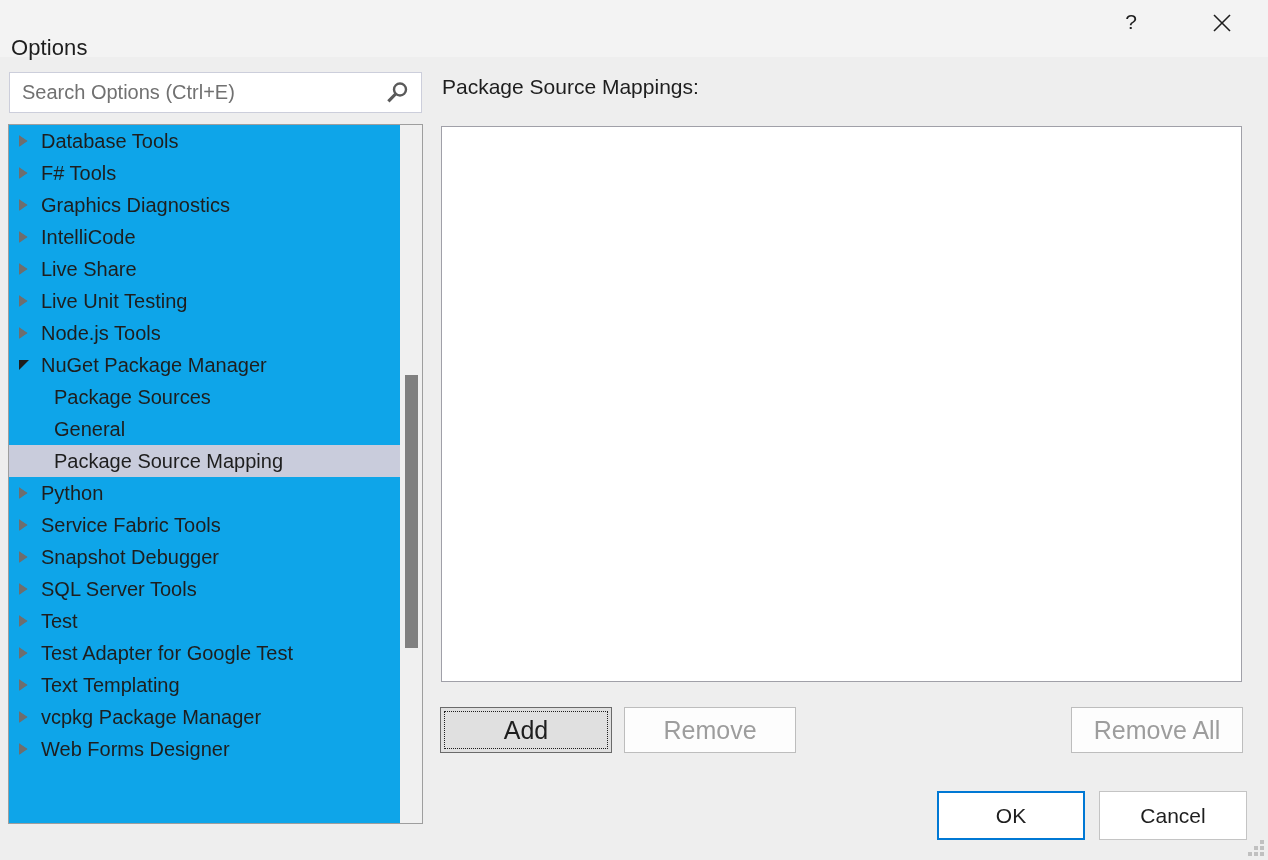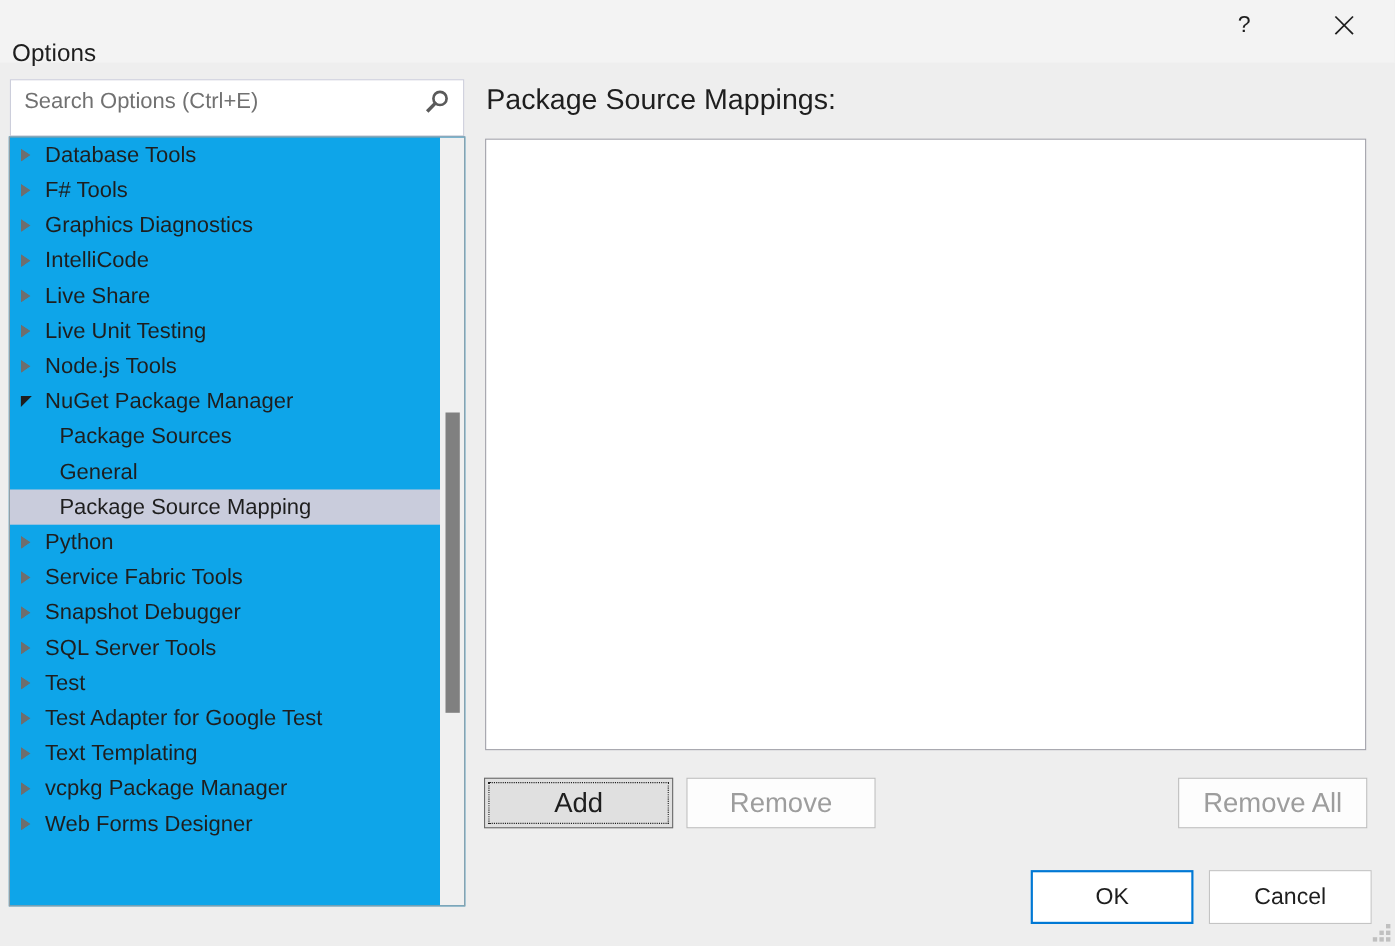--- a/index.html
+++ b/index.html
@@ -35,21 +35,21 @@
     background: transparent; border: none; padding: 0;
     cursor: default;
   }
   #help-btn { left: 1108px; }
   #close-btn { left: 1199px; }
   #help-btn svg, #close-btn svg { display: block; }
 
   
   #search-box {
     position: absolute; left: 9px; top: 72px;
-    width: 413px; height: 52px;
+    width: 413px; height: 41px;
     background: #ffffff;
     border: 1px solid #cccedb;
   }
   #search-input {
     position: absolute; left: 0; top: 0;
     width: 370px; height: 39px;
     border: none; outline: none; background: transparent;
     padding: 0 8px 0 12px;
     font-family: "Liberation Sans", sans-serif;
     font-size: 20px;
@@ -126,21 +126,21 @@
   }
   #tree-thumb {
     position: absolute; left: 5px;
     width: 13px;
     background: #808080;
   }
 
   
   #pane-label {
     position: absolute; left: 442px; top: 75px;
-    font-size: 26px; color: #1e1e1e;
+    font-size: 21px; color: #1e1e1e;
     white-space: nowrap;
   }
   #mappings-listbox {
     position: absolute; left: 441px; top: 126px;
     width: 801px; height: 556px;
     background: #ffffff;
     border: 1px solid #a0a0a8;
     overflow: hidden;
   }
 

